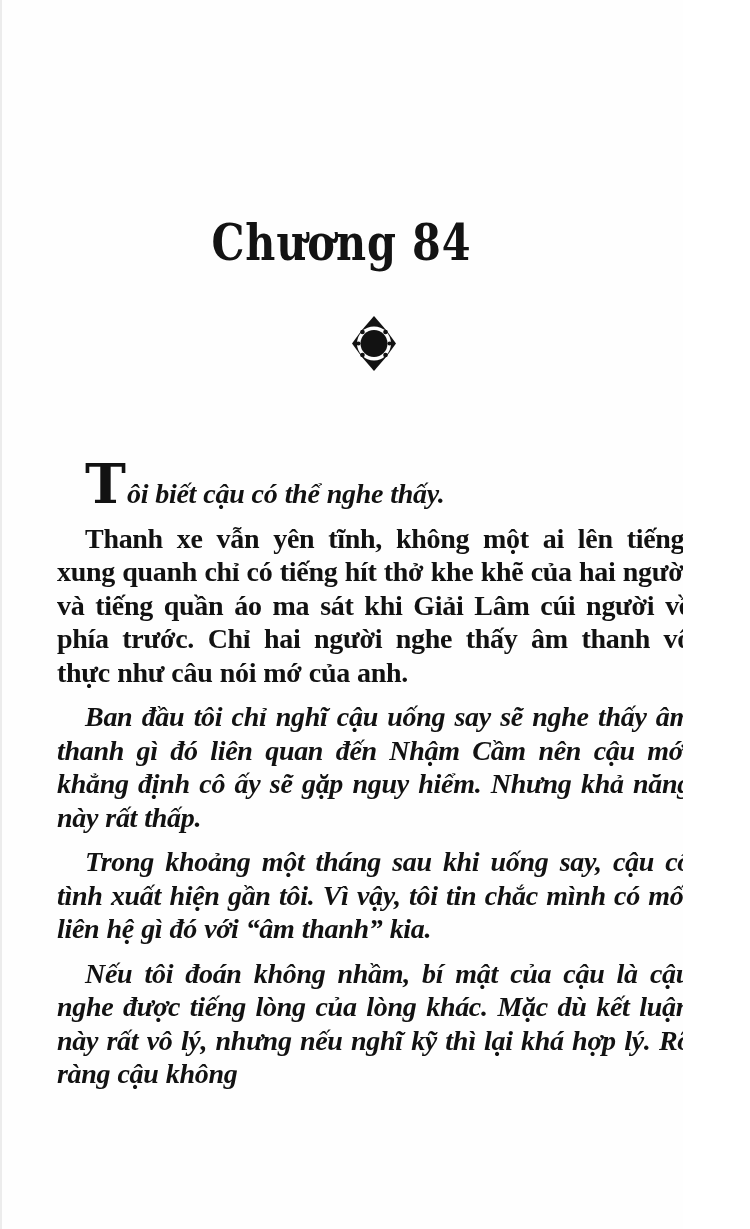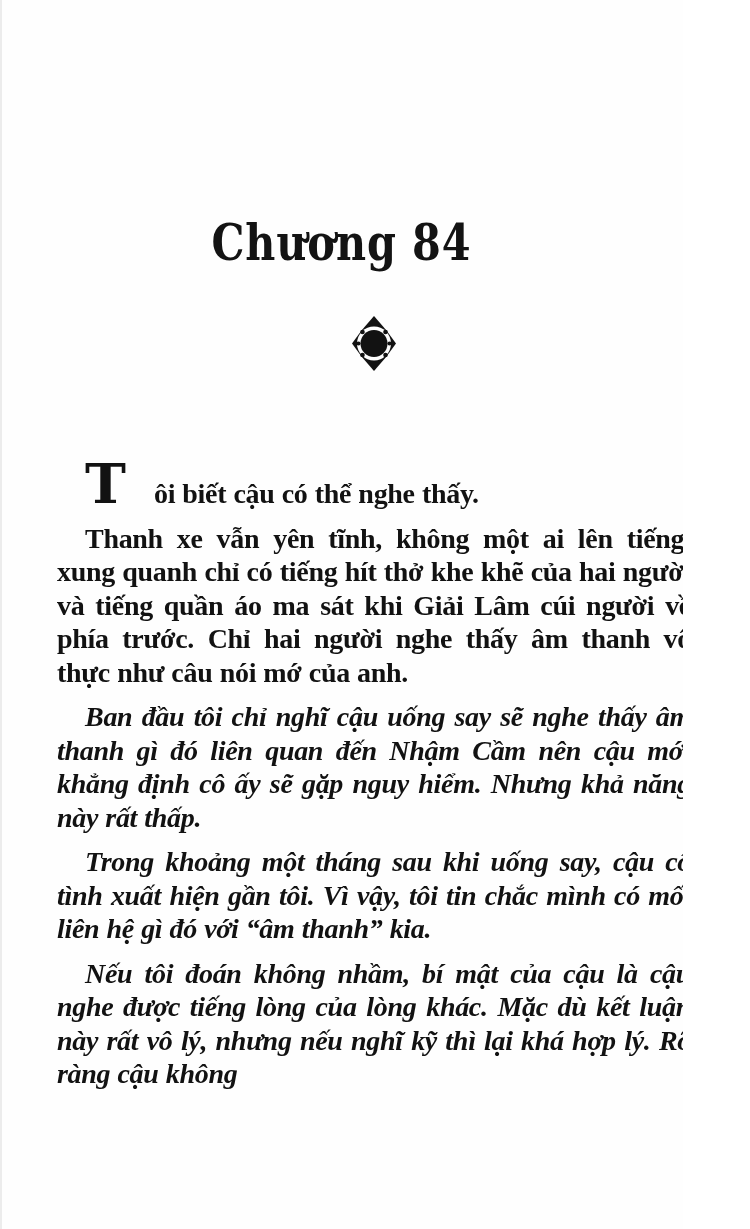--- a/index.html
+++ b/index.html
@@ -67,21 +67,21 @@
   .dropcap {
     font-family: "DejaVu Serif", serif;
     font-style: normal;
     font-weight: 700;
     font-size: 55px;
     line-height: 0;
     letter-spacing: 0;
     margin-right: 1px;
   }
   .after-drop {
-    margin-left: 27px;
+    font-style: italic;
   }
 </style>
 </head>
 <body>
 
 <div class="page">
   <div class="scan-edge"></div>
 
   <div class="chapter-title">Chương 84</div>
 

